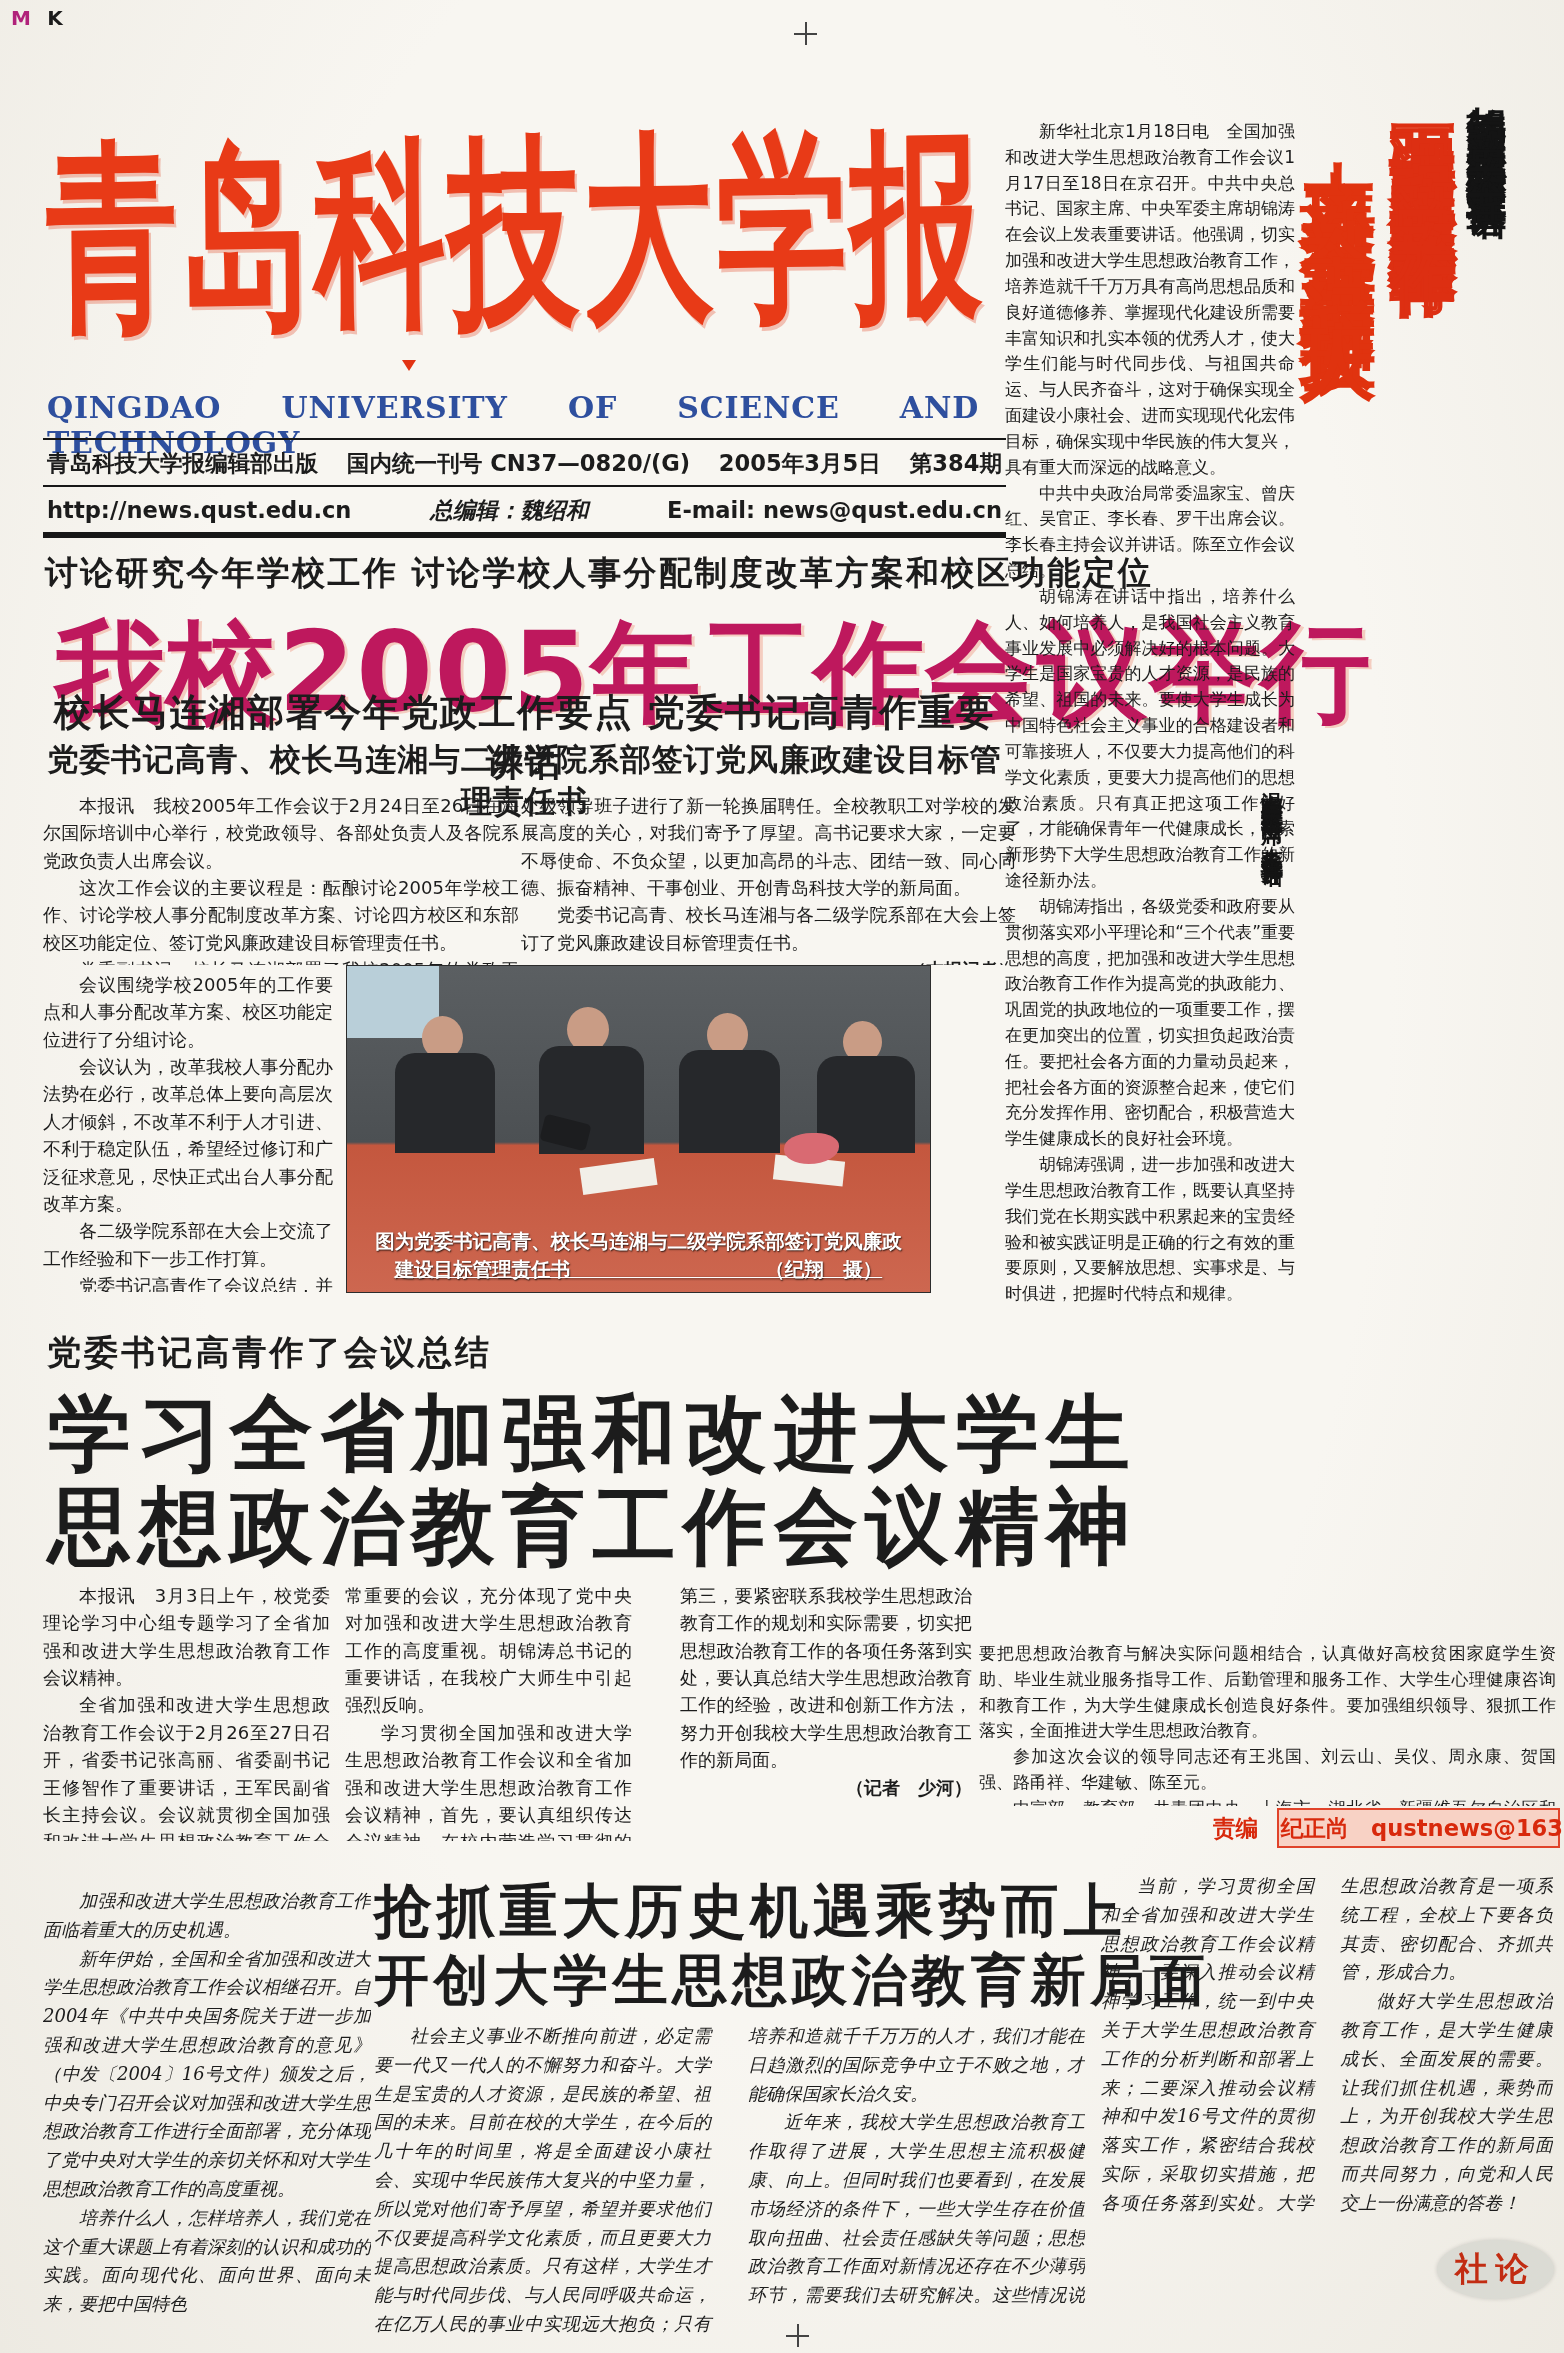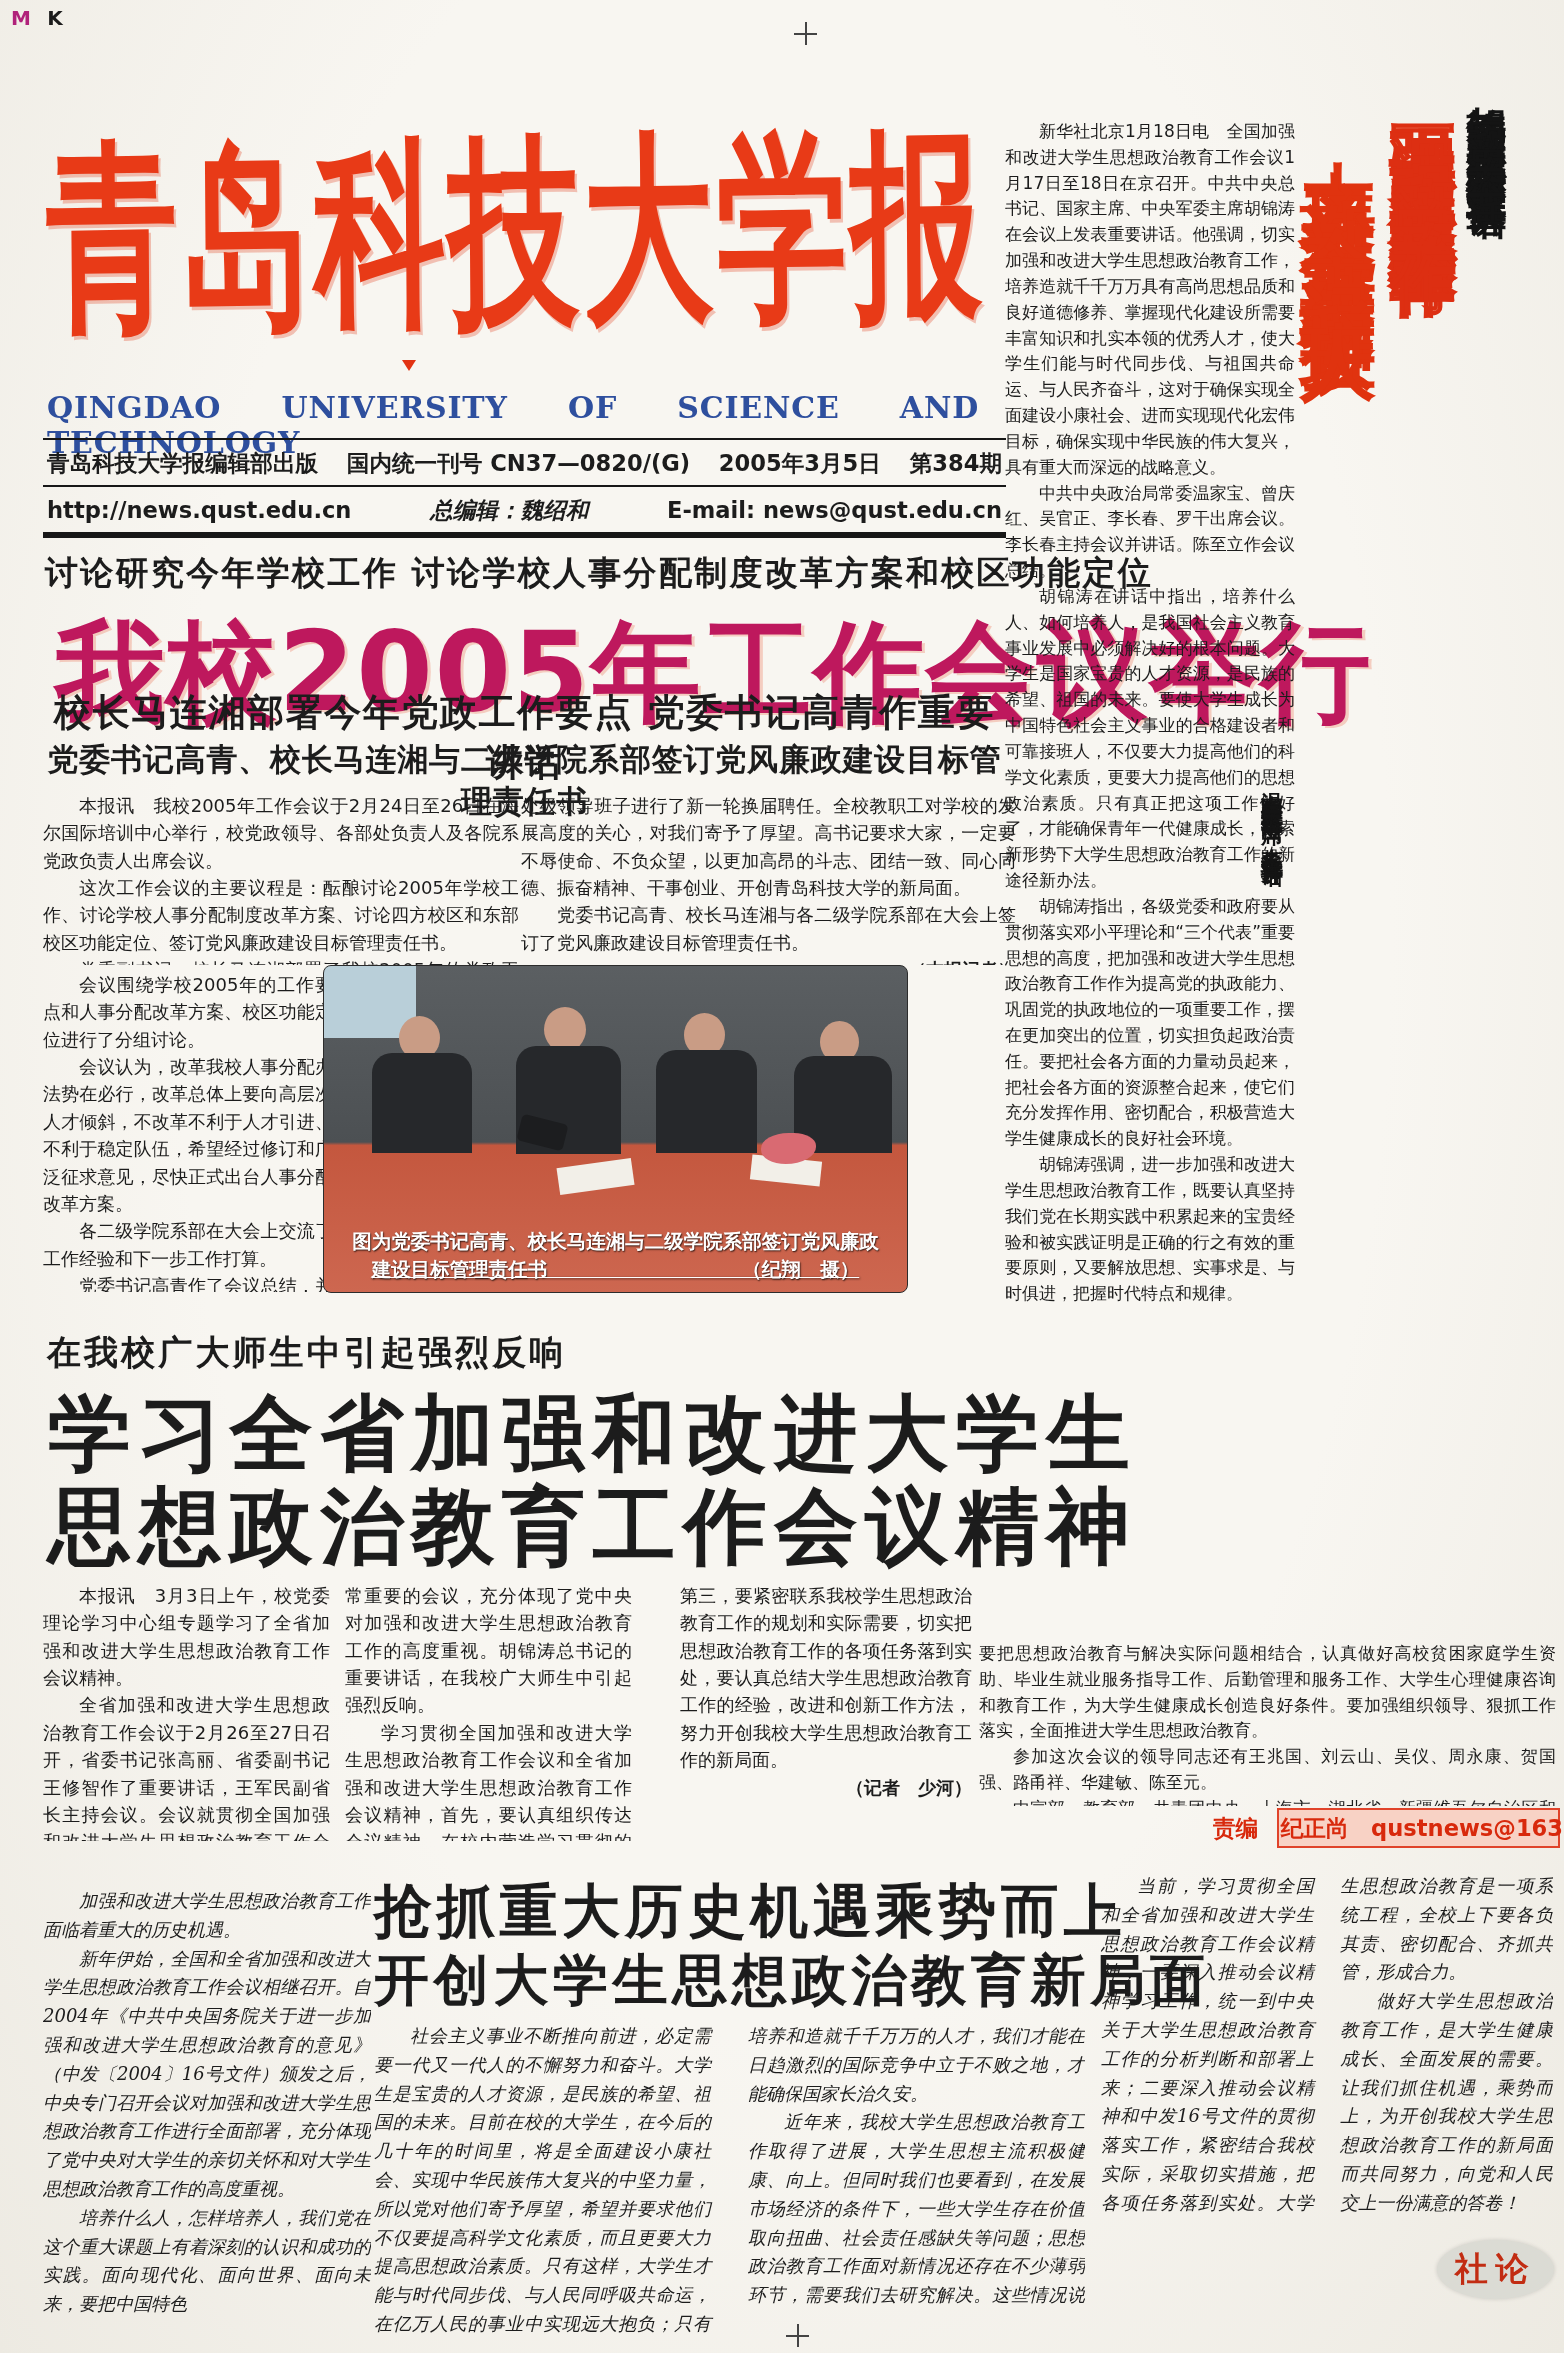--- a/index.html
+++ b/index.html
@@ -118,39 +118,39 @@
   <p>党委书记高青、校长马连湘与各二级学院系部在大会上签订了党风廉政建设目标管理责任书。</p>
   <p class="sig">（本报记者）</p>
 </div>
 <div class="abs body-col" style="left:43px;top:971px;width:290px;height:321px;">
   <p>会议围绕学校2005年的工作要点和人事分配改革方案、校区功能定位进行了分组讨论。</p>
   <p>会议认为，改革我校人事分配办法势在必行，改革总体上要向高层次人才倾斜，不改革不利于人才引进、不利于稳定队伍，希望经过修订和广泛征求意见，尽快正式出台人事分配改革方案。</p>
   <p>各二级学院系部在大会上交流了工作经验和下一步工作打算。</p>
   <p>党委书记高青作了会议总结，并就学校全面落实第八次党代会精神作了重要讲话。高书记在讲话中，阐述了学校在改革与发展关键时期的工作思路上，必须进一步树立和正确处理外延发展与内涵发展的关系、正确处理改革、发展和稳定的关系、正确处理思想政治工作和其他各项工作的关系。高书记指出，大政方针、党代会已经确定；去年学校党委进行了换届，院系部</p>
 </div>
 
-<div class="abs photo" style="left:323px;top:965px;width:583px;height:326px;border-radius:8px;">
+<div class="abs photo" style="left:346px;top:965px;width:583px;height:326px;">
   <div class="abs" style="left:0;top:0;width:92px;height:72px;background:#b9cfd9;"></div>
   <div class="fig-head" style="left:75px;top:50px;width:41px;height:44px;"></div>
   <div class="fig-body" style="left:48px;top:87px;width:100px;height:100px;"></div>
   <div class="fig-head" style="left:220px;top:41px;width:42px;height:45px;"></div>
   <div class="fig-body" style="left:192px;top:80px;width:105px;height:108px;"></div>
   <div class="fig-head" style="left:360px;top:47px;width:41px;height:44px;"></div>
   <div class="fig-body" style="left:332px;top:84px;width:101px;height:103px;"></div>
   <div class="fig-head" style="left:496px;top:55px;width:39px;height:42px;"></div>
   <div class="fig-body" style="left:470px;top:90px;width:98px;height:97px;"></div>
   <div class="paper" style="left:234px;top:197px;width:75px;height:26.5px;transform:rotate(-8deg);"></div>
   <div class="paper" style="left:427px;top:192px;width:70px;height:25px;transform:rotate(6deg);"></div>
   <div class="abs" style="left:195px;top:153px;width:47px;height:26.5px;background:#1c1d1f;border-radius:4.7px;transform:rotate(14deg);"></div>
   <div class="abs" style="left:437px;top:167px;width:55px;height:31px;background:#d96a72;border-radius:50% 40% 55% 45%;"></div>
   <div class="photo-cap" style="bottom:36px;">图为党委书记高青、校长马连湘与二级学院系部签订党风廉政</div>
   <div class="photo-cap" style="bottom:7.8px;text-decoration:underline;">建设目标管理责任书　　　　　　　　　　（纪翔　摄）</div>
 </div>
 
-<div class="abs" style="left:47px;top:1330px;font-weight:900;font-size:34px;letter-spacing:3.1px;">在我校广大师生中引起强烈反响</div>
+<div class="abs" style="left:47px;top:1330px;font-weight:900;font-size:34px;letter-spacing:3.1px;">党委书记高青作了会议总结</div>
 <div class="abs theory-head" style="left:48px;top:1379px;">学习全省加强和改进大学生</div>
 <div class="abs theory-head" style="left:48px;top:1472px;">思想政治教育工作会议精神</div>
 
 <div class="abs body-col" style="left:43px;top:1582px;width:287px;height:259px;">
   <p>本报讯　3月3日上午，校党委理论学习中心组专题学习了全省加强和改进大学生思想政治教育工作会议精神。</p>
   <p>全省加强和改进大学生思想政治教育工作会议于2月26至27日召开，省委书记张高丽、省委副书记王修智作了重要讲话，王军民副省长主持会议。会议就贯彻全国加强和改进大学生思想政治教育工作会议进行了传达和部署。全国加强和改进大学生思想政治教育工作会议于1月17日至18日在京召开，中共中央总书记、国家主席、中央军委主席胡锦涛在会议上发表重要讲话。</p>
 
 </div>
 <div class="abs body-col" style="left:345px;top:1582px;width:287px;height:259px;">
   <p class="noindent">常重要的会议，充分体现了党中央对加强和改进大学生思想政治教育工作的高度重视。胡锦涛总书记的重要讲话，在我校广大师生中引起强烈反响。</p>

